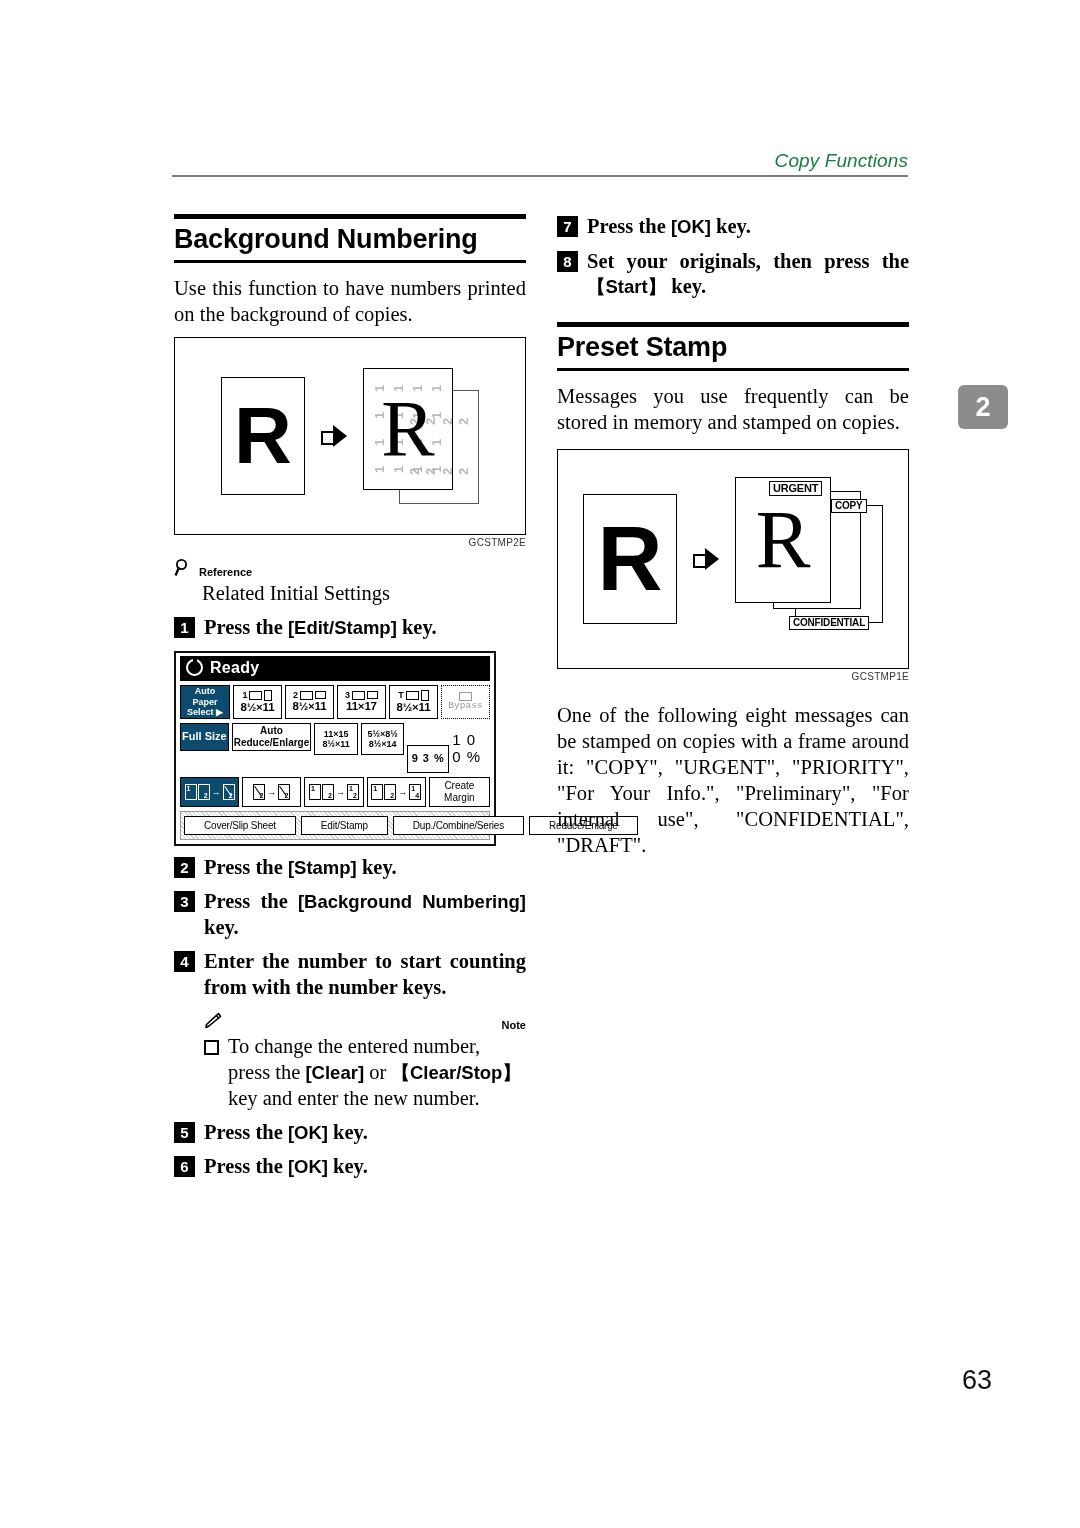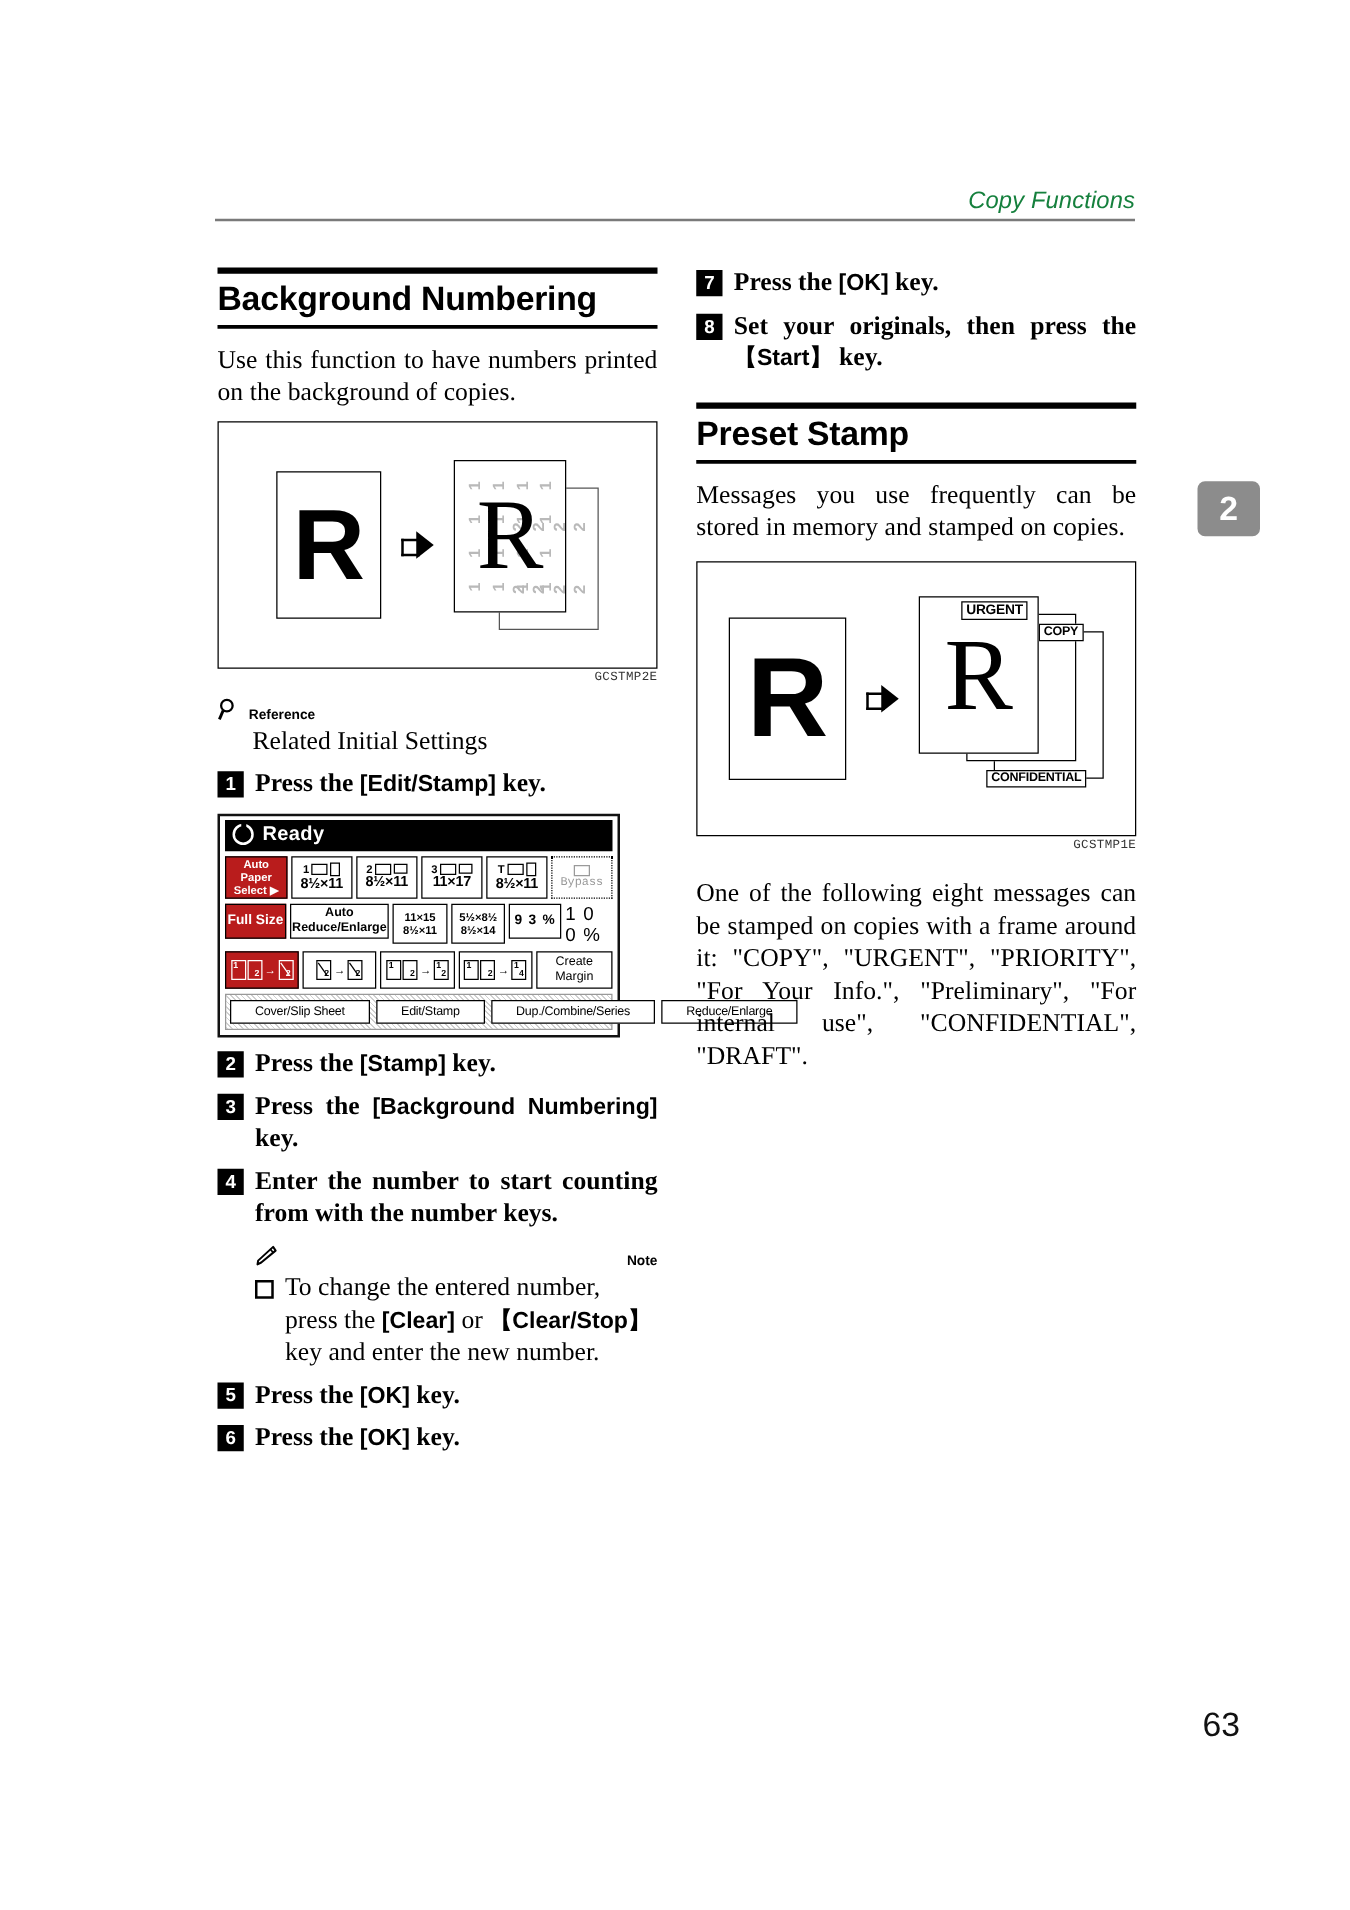--- a/index.html
+++ b/index.html
@@ -104,21 +104,21 @@
   
   .figure {
     margin: 6px 0 4px 0;
   }
   .figure-box {
     border: 1.5px solid #000;
     background: #fff;
     position: relative;
   }
   .figure-cap {
-    font-family: Liberation Mono, monospace;
+    font-family: Liberation Sans, sans-serif;
     font-size: 10px;
     text-align: right;
     color: #333;
     margin-top: 2px;
     letter-spacing: 0.3px;
   }
 
   
   .fig1-box { height: 196px; }
   .fig1-stage {
@@ -382,21 +382,21 @@
     padding: 2px 1px;
     display: flex;
     flex-direction: column;
     align-items: center;
     justify-content: center;
     box-sizing: border-box;
     color: #000;
     font-weight: bold;
   }
   .btn.sel {
-    background: #b91c1c;
+    background: #0c4a6e;
     color: #fff;
     border-color: #000;
   }
   .btn.ghost { color: #9a9a9a; border-style: dotted; font-weight: normal; font-family: Liberation Mono, monospace; }
 
   .tray-btn { width: 55px; height: 34px; }
   .tray-top {
     display: flex; align-items: center; gap: 2px;
     font-size: 9px; line-height: 1;
   }
@@ -410,21 +410,21 @@
   .mini-page {
     width: 6px; height: 9px;
     border: 1.5px solid currentColor;
     display: inline-block;
   }
   .auto-paper { width: 56px; height: 34px; font-size: 9px; }
 
   .zoom-full { width: 56px; height: 28px; font-size: 11px; }
   .zoom-auto { width: 88px; height: 28px; font-size: 10px; }
   .zoom-ratio { width: 50px; height: 32px; font-size: 9px; }
-  .zoom-93 { width: 48px; height: 28px; font-size: 11px; letter-spacing: 1px; }
+  .zoom-93 { width: 48px; height: 28px; font-size: 11px; letter-spacing: 1px; margin-top: 22px; }
   .zoom-100 {
     width: 44px; font-size: 15px; font-weight: normal;
     display: flex; align-items: center; justify-content: center;
     letter-spacing: 1px;
   }
 
   .dup-btn { width: 60px; height: 30px; }
   .dup-inner {
     display: flex; align-items: center; justify-content: center; gap: 2px;
     width: 100%;

